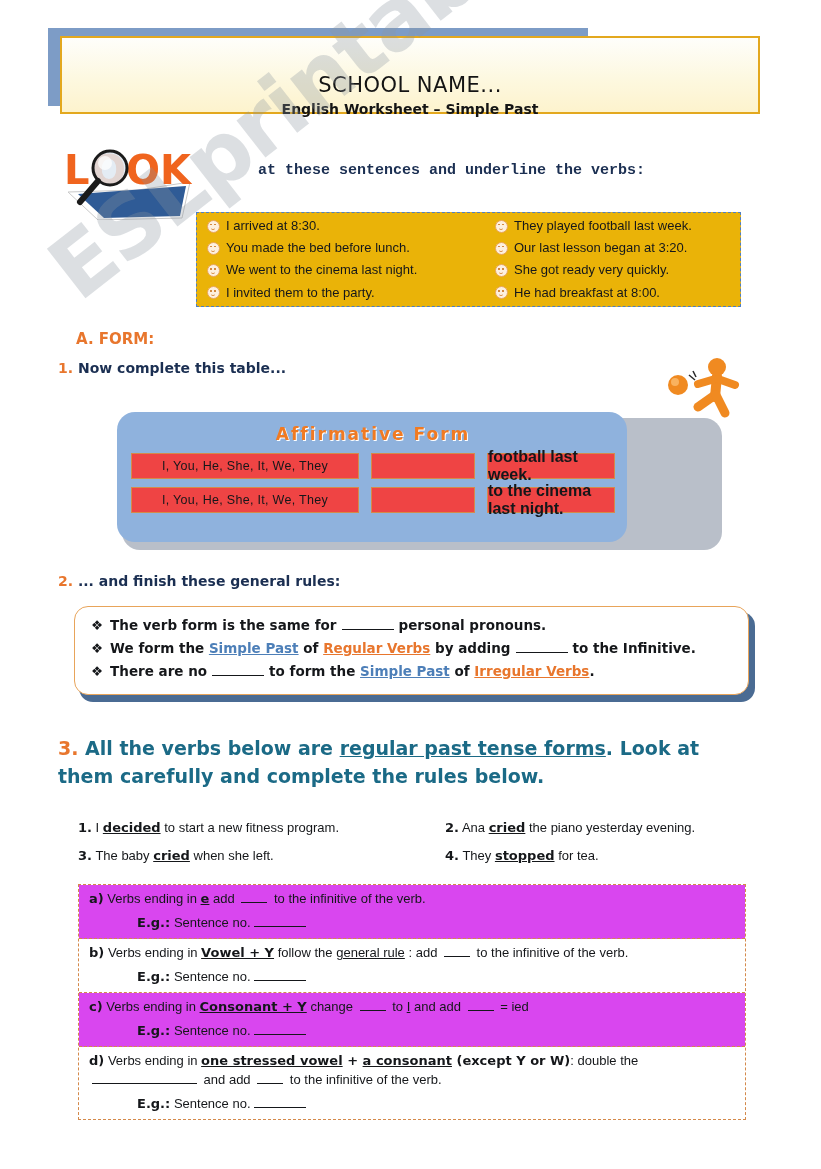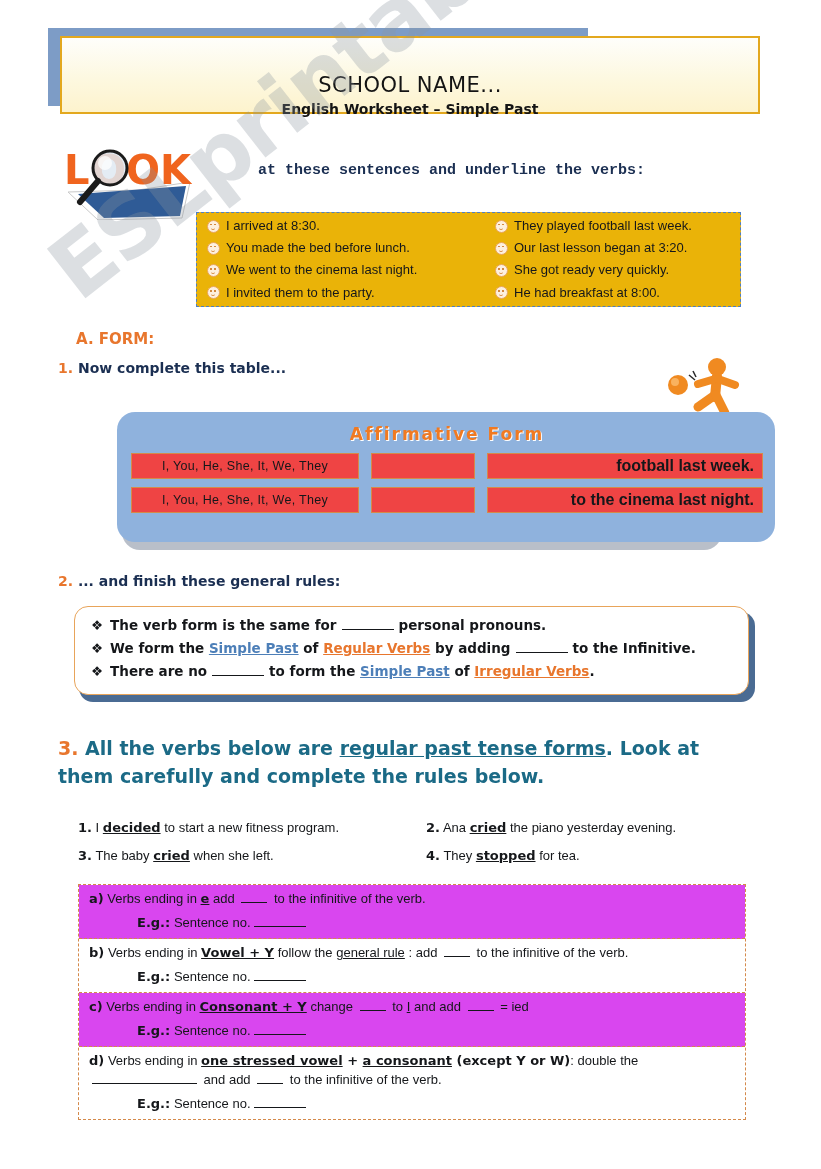--- a/index.html
+++ b/index.html
@@ -104,21 +104,21 @@
 
   
   .runner{position:absolute;left:665px;top:355px;width:80px;height:70px;}
 
   
   .aff-shadow{
     position:absolute;left:122px;top:418px;width:600px;height:132px;
     background:#b9bfc9;border-radius:18px;
   }
   .aff-box{
-    position:absolute;left:117px;top:412px;width:658px;height:130px;
+    position:absolute;left:117px;top:412px;width:510px;height:130px;
     background:#8fb2dd;border-radius:18px;box-sizing:border-box;
     padding:8px 12px 10px 14px;
   }
   .aff-title{
     text-align:center;font-size:17px;font-weight:bold;color:#f07a22;
     font-family:"DejaVu Sans", sans-serif;letter-spacing:2px;
     text-shadow:1px 1px 0 #ffffff;
     margin:4px 0 9px 0;
   }
   .aff-row{display:flex;gap:12px;margin-bottom:8px;align-items:center;}
@@ -161,21 +161,21 @@
   .item3{
     position:absolute;left:58px;top:735px;width:660px;
     font-size:19px;font-weight:bold;color:#1b6a86;
     font-family:"DejaVu Sans", sans-serif;line-height:1.45;
   }
   .item3 u{text-decoration:underline;}
   .examples{
     position:absolute;left:78px;top:820px;width:680px;
     font-family:"Liberation Sans", sans-serif;
   }
-  .ex-row{display:flex;margin-bottom:13px;}
+  .ex-row{display:flex;margin-bottom:13px;gap:19px;}
   .ex{font-size:13px;color:#15171a;}
   .ex:first-child{flex:0 0 348px;}
   .ex b.num{font-family:"DejaVu Sans", sans-serif;}
   .ex .verb{font-weight:bold;text-decoration:underline;font-family:"DejaVu Sans", sans-serif;}
 
   
   .rules-table{
     position:absolute;left:78px;top:884px;width:668px;
     border:1px dashed #d4894a;box-sizing:border-box;
   }

